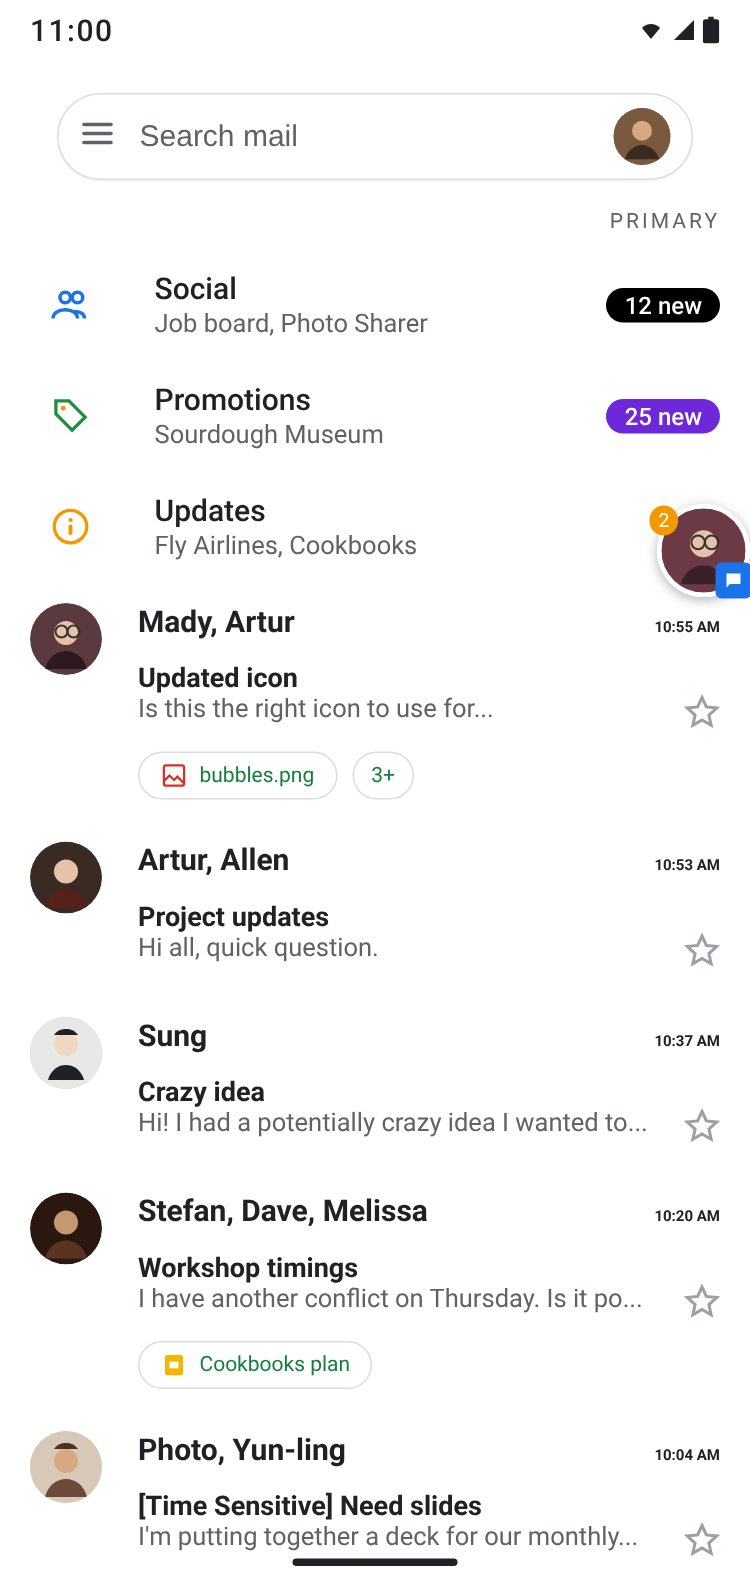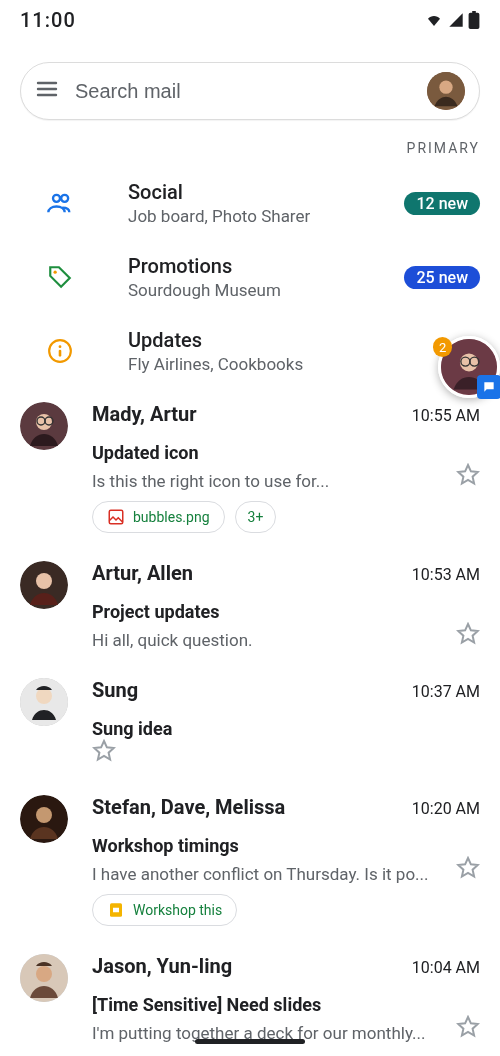--- a/index.html
+++ b/index.html
@@ -19,21 +19,21 @@
       align-items: center;
       justify-content: space-between;
       padding: 0 20px;
       gap: 28px;
     }
     .statusbar-time { font-size: 20px; font-weight: 500; letter-spacing: 1px; }
     .statusbar-icons { display: flex; align-items: center; gap: 3px; }
     .wifi svg, .signal svg, .battery svg { display: block; }
 
     
-    .searchbar-wrap { padding: 22px 20px 10px; }
+    .searchbar-wrap { padding: 22px 38px 10px; }
     .searchbar {
       background: #fff;
       border: 1px solid #dcdcdc;
       border-radius: 32px;
       height: 58px;
       display: flex;
       align-items: center;
       padding: 0 14px;
       gap: 16px;
       box-shadow: 0 1px 1px rgba(0,0,0,0.05);
@@ -56,53 +56,53 @@
       font-size: 14px;
       letter-spacing: 2px;
       color: #5f6368;
       padding: 10px 20px;
       text-align: right;
     }
     
     .category-row {
       display: flex;
       align-items: center;
-      padding: 14px 20px 14px 36px;
-      gap: 44px;
+      padding: 14px 20px 14px 23px;
+      gap: 32px;
     }
     .cat-icon { width: 48px; display:flex; justify-content:center; }
     .cat-text { flex: 1; }
     .cat-title { font-size: 20px; font-weight: 500; color:#202124; }
     .cat-sub { font-size: 17px; color: #5f6368; margin-top: 2px; }
     .badge {
       border-radius: 16px;
       font-size: 16px;
       font-weight: 500;
       color: #fff;
       padding: 2px 12px;
     }
-    .badge-blue { background: #0f766e; }
-    .badge-green { background: #1d4ed8; }
+    .badge-blue { background: #000000; }
+    .badge-green { background: #6d28d9; }
 
     
     .email-row {
       display: flex;
       padding: 14px 20px 14px 20px;
       gap: 24px;
     }
     .email-avatar {
       width: 48px; height: 48px; border-radius: 50%; flex-shrink:0;
       background:#ccc; display:flex;align-items:center;justify-content:center;overflow:hidden;
     }
     .email-body { flex: 1; min-width: 0; }
     .email-topline { display: flex; justify-content: space-between; align-items: baseline; gap: 10px; }
     .sender { font-size: 20px; font-weight: 700; color:#202124; }
-    .time { font-size: 16px; font-weight: 400; color:#202124; white-space:nowrap; }
+    .time { font-size: 10px; font-weight: 700; color:#202124; white-space:nowrap; }
     .subject { font-size: 18px; font-weight: 700; color:#202124; margin-top: 16px; }
-    .snippet-line { display:flex; justify-content:space-between; align-items:flex-end; gap: 10px; }
+    .snippet-line { display:flex; justify-content:space-between; align-items:flex-start; gap: 10px; }
     .snippet { font-size: 17px; color:#5f6368; white-space:nowrap; overflow:hidden; text-overflow:ellipsis; flex:1;}
     .star { flex-shrink:0; }
 
     .chips { display:flex; gap:10px; margin-top:10px; }
     .chip {
       border: 1px solid #dadce0;
       border-radius: 20px;
       padding: 6px 14px;
       display:flex; align-items:center; gap:8px;
       font-size: 14px;
@@ -303,22 +303,23 @@
         <circle cx="24" cy="18" r="8" fill="#f0d8c0"></circle>
         <path d="M12 42c2-7 7-10 12-10s10 3 12 10" fill="#202124"></path>
         <path d="M16 12c2-3 5-4 8-4s6 1 8 4" fill="#202124"></path>
       </svg>
   </span>
   <div class="email-body">
     <div class="email-topline">
       <span class="sender">Sung</span>
       <span class="time">10:37 AM</span>
     </div>
-    <div class="subject">Sung idea</div>
+    <div class="subject">Crazy idea</div>
     <div class="snippet-line">
+      <span class="snippet">Hi! I had a potentially crazy idea I wanted to...</span>
       <span class="star">
         <svg width="24" height="24" viewBox="0 0 24 24">
             <path fill="none" stroke="#9aa0a6" stroke-width="2" d="M12 2l2.9 6.3 6.9.7-5.2 4.7 1.5 6.8L12 17l-6.1 3.5 1.5-6.8L2.2 9l6.9-.7L12 2z"></path>
           </svg>
       </span>
     </div>
   </div>
 </div>
 
 <div class="email-row">
@@ -344,38 +345,38 @@
       </span>
     </div>
     <div class="chips">
       <span class="chip">
         <span class="chip-icon">
           <svg width="18" height="18" viewBox="0 0 24 24">
               <rect x="4" y="3" width="16" height="18" rx="2" fill="#f4b400"></rect>
               <rect x="8" y="9" width="8" height="6" fill="#fff"></rect>
             </svg>
         </span>
-        <span>Workshop this</span>
+        <span>Cookbooks plan</span>
       </span>
     </div>
   </div>
 </div>
 
 <div class="email-row">
   <span class="email-avatar">
     <svg class="face" viewBox="0 0 48 48">
         <circle cx="24" cy="24" r="24" fill="#d8c8b8"></circle>
         <circle cx="24" cy="20" r="8" fill="#d8a883"></circle>
         <path d="M10 44c2-8 8-12 14-12s12 4 14 12" fill="#6b4a3a"></path>
         <path d="M16 12c2-3 5-4 8-4s6 1 8 4" fill="#4a3224"></path>
       </svg>
   </span>
   <div class="email-body">
     <div class="email-topline">
-      <span class="sender">Jason, Yun-ling</span>
+      <span class="sender">Photo, Yun-ling</span>
       <span class="time">10:04 AM</span>
     </div>
     <div class="subject">[Time Sensitive] Need slides</div>
     <div class="snippet-line">
       <span class="snippet">I'm putting together a deck for our monthly...</span>
       <span class="star">
         <svg width="24" height="24" viewBox="0 0 24 24">
             <path fill="none" stroke="#9aa0a6" stroke-width="2" d="M12 2l2.9 6.3 6.9.7-5.2 4.7 1.5 6.8L12 17l-6.1 3.5 1.5-6.8L2.2 9l6.9-.7L12 2z"></path>
           </svg>
       </span>

